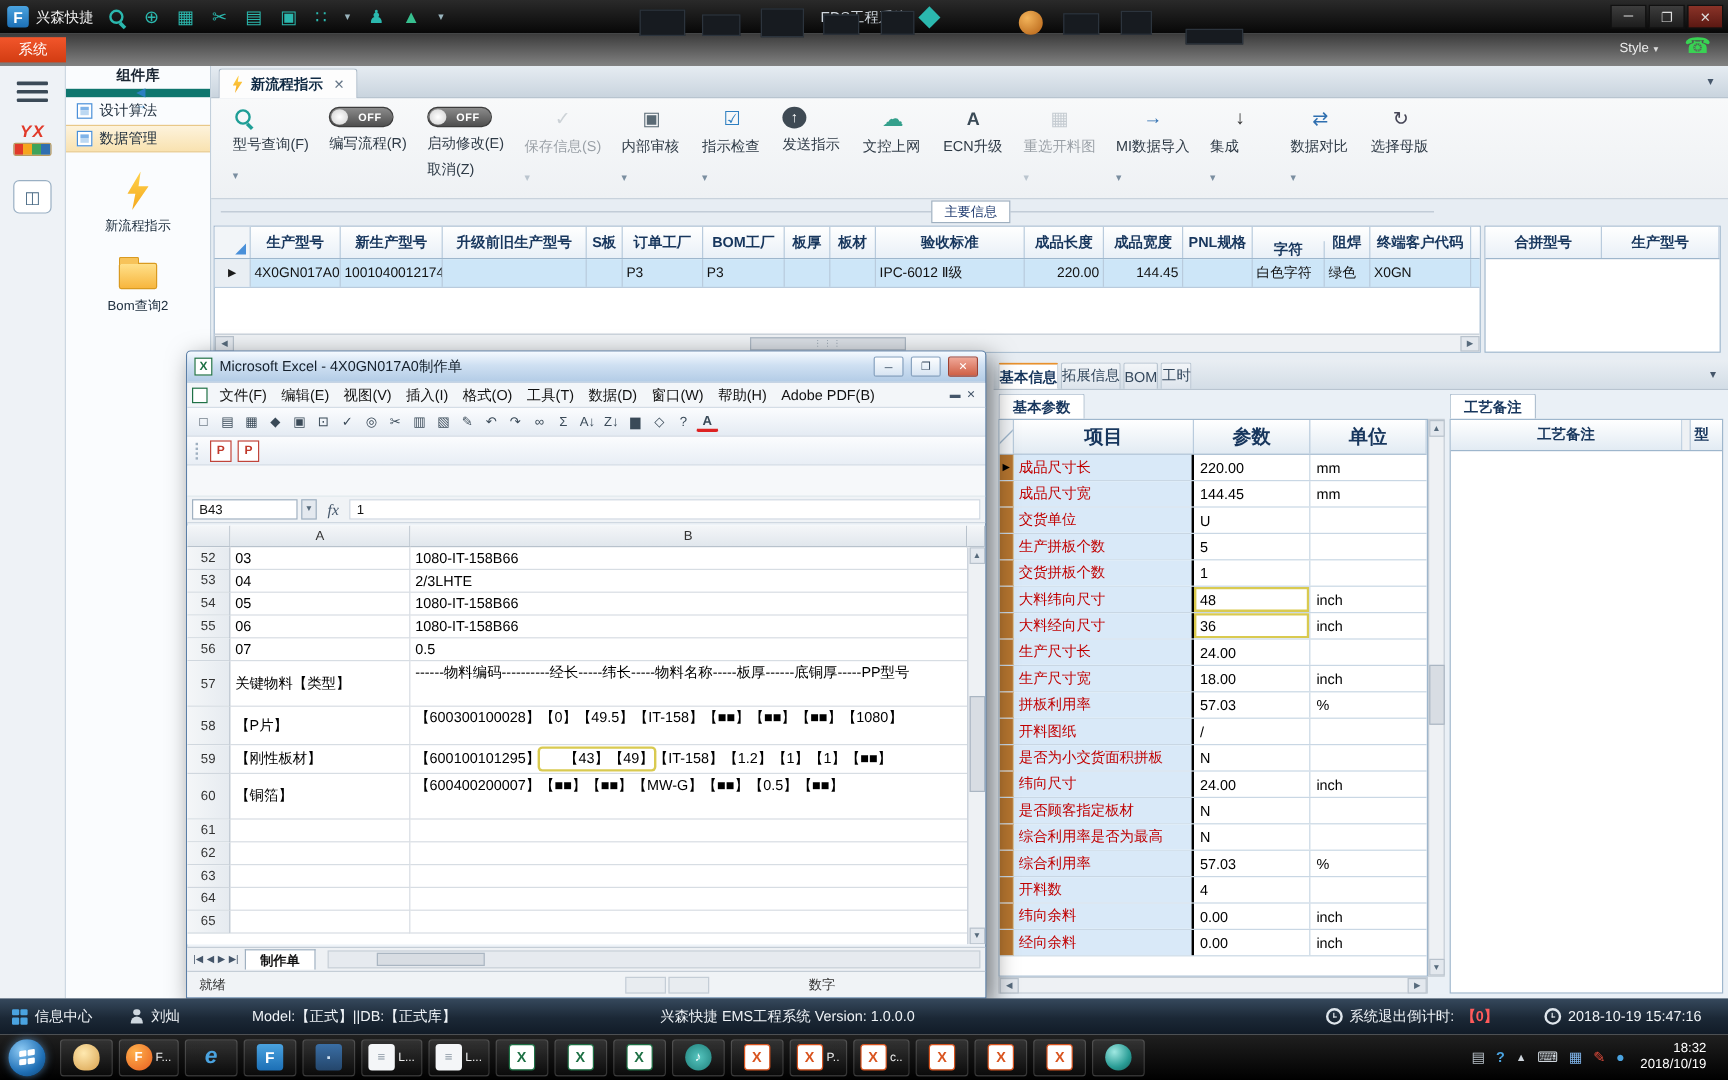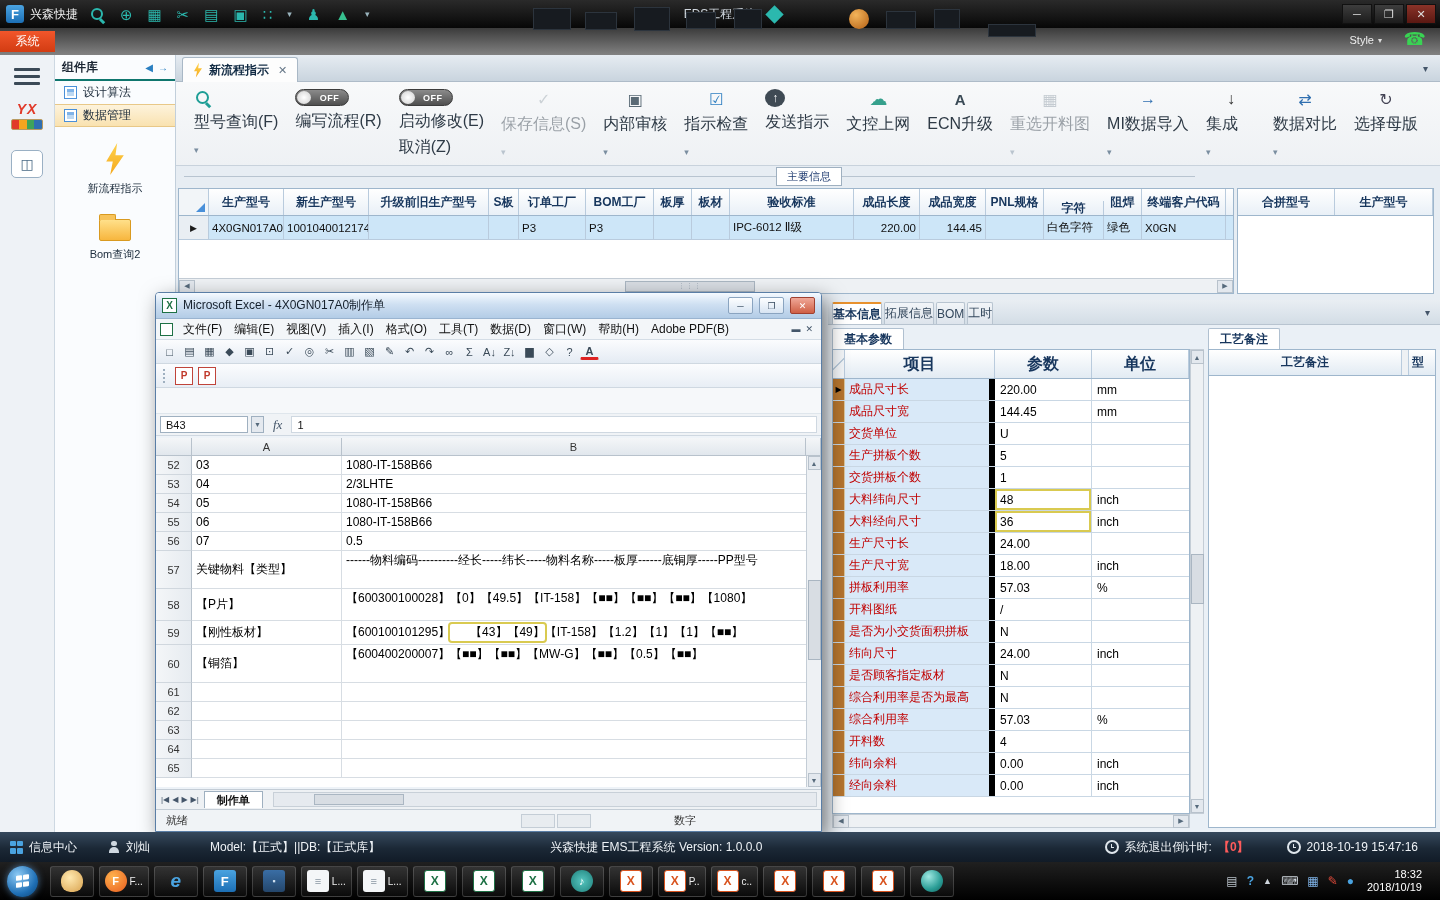--- a/index.html
+++ b/index.html
@@ -39,21 +39,21 @@
 .left-strip{position:absolute;left:0;top:55px;width:55px;height:777px;background:#eef2f6;border-right:1px solid #cdd8e2;z-index:10;}
 .hamburger{margin:13px auto 0;width:26px;display:flex;flex-direction:column;gap:4px;}
 .hamburger i{height:3px;background:#3b4a57;border-radius:1px;}
 .yx{margin:16px auto 0;text-align:center;}
 .yx-text{color:#e13a2a;font-weight:bold;font-style:italic;font-size:14px;letter-spacing:1px;}
 .yx-bar{width:32px;height:11px;margin:2px auto 0;background:linear-gradient(90deg,#e13a2a 25%,#f6a51f 25% 50%,#3fa35a 50% 75%,#2f6fb0 75%);border-radius:2px;border:1px solid #b89a60;}
 .link-tool{margin:20px auto 0;width:32px;height:28px;border:1px solid #9ab0c4;border-radius:5px;background:#fff;display:flex;align-items:center;justify-content:center;color:#4a6a85;font-size:14px;}
 
 
 .sidebar{position:absolute;left:55px;top:55px;width:121px;height:777px;background:#fafcfe;border-right:1px solid #c2cfdb;z-index:10;}
-.sb-head{height:26px;display:flex;align-items:center;padding:0 7px;border-bottom:2px solid #0f766e;}
+.sb-head{height:26px;display:flex;align-items:center;padding:0 7px;border-bottom:7px solid #0f766e;flex-direction:column;}
 .sb-title{font-weight:bold;font-size:12px;color:#1b2633;flex:1;}
 .sb-nav{color:#2a7fc1;font-size:10px;margin-left:5px;}
 .sb-item{height:23px;display:flex;align-items:center;gap:6px;padding:0 9px;font-size:12px;color:#1c2b3a;}
 .sb-item.sel{background:linear-gradient(#fdf3dc,#f9e2b0);border-top:1px solid #e8c888;border-bottom:1px solid #e8c888;}
 .sb-doc-icon{width:13px;height:13px;border:1px solid #4a90d9;background:#fff;position:relative;flex:0 0 13px;}
 .sb-doc-icon::before{content:"";position:absolute;left:2px;top:2px;right:2px;height:3px;background:#7fb3e8;}
 .sb-doc-icon::after{content:"";position:absolute;left:2px;bottom:2px;right:2px;height:4px;background:#bcd8f2;}
 .sb-tools{margin-top:16px;display:flex;flex-direction:column;gap:16px;align-items:center;}
 .sb-tool{text-align:center;}
 .sb-tool-label{font-size:11px;color:#203040;margin-top:3px;}
@@ -66,21 +66,21 @@
 .tabstrip{position:absolute;left:176px;top:55px;width:1264px;height:27px;background:linear-gradient(#e6ecf2,#c9d4de);border-bottom:1px solid #aebbc8;z-index:10;}
 .mtab{position:absolute;left:6px;top:2px;height:25px;background:#fdfdfd;border:1px solid #a9b8c6;border-bottom:none;border-radius:3px 3px 0 0;display:flex;align-items:center;gap:6px;padding:0 10px;}
 .mtab-label{font-size:12px;color:#102a43;font-weight:bold;}
 .mtab-close{color:#667788;font-size:11px;margin-left:3px;}
 .ts-caret{position:absolute;right:12px;top:8px;color:#45566a;font-size:10px;}
 
 
 .ribbon{position:absolute;left:176px;top:82px;width:1264px;height:84px;background:linear-gradient(#f8f9fa,#eef1f4);border-bottom:1px solid #c8d2dc;z-index:10;display:flex;align-items:flex-start;padding:7px 0 0 18px;gap:17px;}
 .rbtn{display:flex;flex-direction:column;gap:5px;min-width:50px;cursor:pointer;}
 .rbtn.disabled{opacity:.45;}
-.rlabel{font-size:16px;color:#2e3a46;white-space:nowrap;}
+.rlabel{font-size:12px;color:#2e3a46;white-space:nowrap;}
 .rchev{font-size:9px;color:#7a8ea0;margin-top:7px;}
 .ric{height:20px;min-width:20px;display:flex;align-items:center;justify-content:center;font-size:16px;}
 .off-pill{width:54px;height:17px;border-radius:9px;background:linear-gradient(#8b8b8b,#4f4f4f);display:flex;align-items:center;padding:1px;border:1px solid #3c3c3c;}
 .off-knob{width:14px;height:13px;border-radius:50%;background:radial-gradient(#fff,#cfcfcf);}
 .off-txt{flex:1;text-align:center;color:#fff;font-size:9px;font-weight:bold;letter-spacing:.5px;}
 .ic-search2{position:relative;width:18px;height:18px;}
 .ic-search2::before{content:"";position:absolute;left:2px;top:2px;width:9px;height:9px;border:2px solid #1f9e96;border-radius:50%;}
 .ic-search2::after{content:"";position:absolute;left:13px;top:13px;width:6px;height:3px;background:#1f9e96;transform:rotate(45deg);transform-origin:0 0;}
 .ic-check::before{content:"✓";color:#9aa5ad;font-size:16px;font-weight:bold;}
 .ic-print::before{content:"▣";color:#5a6a75;}
@@ -180,21 +180,21 @@
 .pane-tab span{background:#fff;border:1px solid #b0c0d0;border-bottom:none;padding:0 11px;font-size:12px;color:#17365d;font-weight:bold;display:flex;align-items:center;border-radius:2px 2px 0 0;}
 .param-table{position:absolute;left:0;top:21px;right:14px;bottom:14px;background:#fff;border:1px solid #9eb6cc;overflow:hidden;}
 .phr{display:flex;height:29px;background:linear-gradient(#ffffff,#e2ebf3);border-bottom:1px solid #9eb6cc;}
 .phc{border-right:1px solid #b9cbdd;display:flex;align-items:center;justify-content:center;font-weight:bold;color:#17365d;font-size:16px;}
 .phc.c0{width:12px;flex:0 0 12px;background:linear-gradient(135deg,#f2f5f8 46%,#9eb6cc 50%,#f2f5f8 54%);}
 .phc.c1{width:150px;flex:0 0 150px;}
 .phc.c2{width:97px;flex:0 0 97px;}
 .phc.c3{flex:1;}
 .prow{display:flex;height:22px;border-bottom:1px solid #c9d7e4;}
 .pmark{width:12px;flex:0 0 12px;background:#b5752f;border-right:1px solid #d8c49e;font-size:8px;color:#000;display:flex;align-items:center;justify-content:center;}
-.pitem{width:150px;flex:0 0 150px;background:#d9e9f8;color:#c00000;font-size:12px;display:flex;align-items:center;padding:0 4px;border-right:6px solid #000000;overflow:hidden;white-space:nowrap;}
+.pitem{width:150px;flex:0 0 150px;background:#d9e9f8;color:#c00000;font-size:12px;display:flex;align-items:center;padding:0 4px;border-right:2px solid #000000;overflow:hidden;white-space:nowrap;}
 .pval{width:97px;flex:0 0 97px;font-size:12px;display:flex;align-items:center;padding:0 5px;border-right:1px solid #c9d7e4;color:#000;}
 .pval.hl{box-shadow:inset 0 0 0 2px #d9ca50;}
 .punit{flex:1;font-size:12px;display:flex;align-items:center;padding:0 5px;color:#000;}
 .rp-vscroll{position:absolute;right:0;top:21px;width:14px;bottom:14px;background:#eef1f4;border:1px solid #c4cdd6;display:flex;flex-direction:column;align-items:center;}
 .rp-hscroll{position:absolute;left:0;bottom:0;height:14px;right:14px;background:#eef1f4;border:1px solid #c4cdd6;display:flex;align-items:center;}
 .rp-right{position:absolute;left:380px;top:28px;right:4px;bottom:4px;}
 .notes-area{position:absolute;left:0;top:21px;right:0;bottom:0;background:#fff;border:1px solid #9eb6cc;}
 .notes-hdr{display:flex;height:26px;background:linear-gradient(#ffffff,#e2ebf3);border-bottom:1px solid #9eb6cc;}
 .nh1{flex:1;display:flex;align-items:center;justify-content:center;font-weight:bold;color:#17365d;border-right:1px solid #b9cbdd;font-size:12px;}
 .nh-gap{width:7px;flex:0 0 7px;background:#eef1f4;border-right:1px solid #b9cbdd;}

